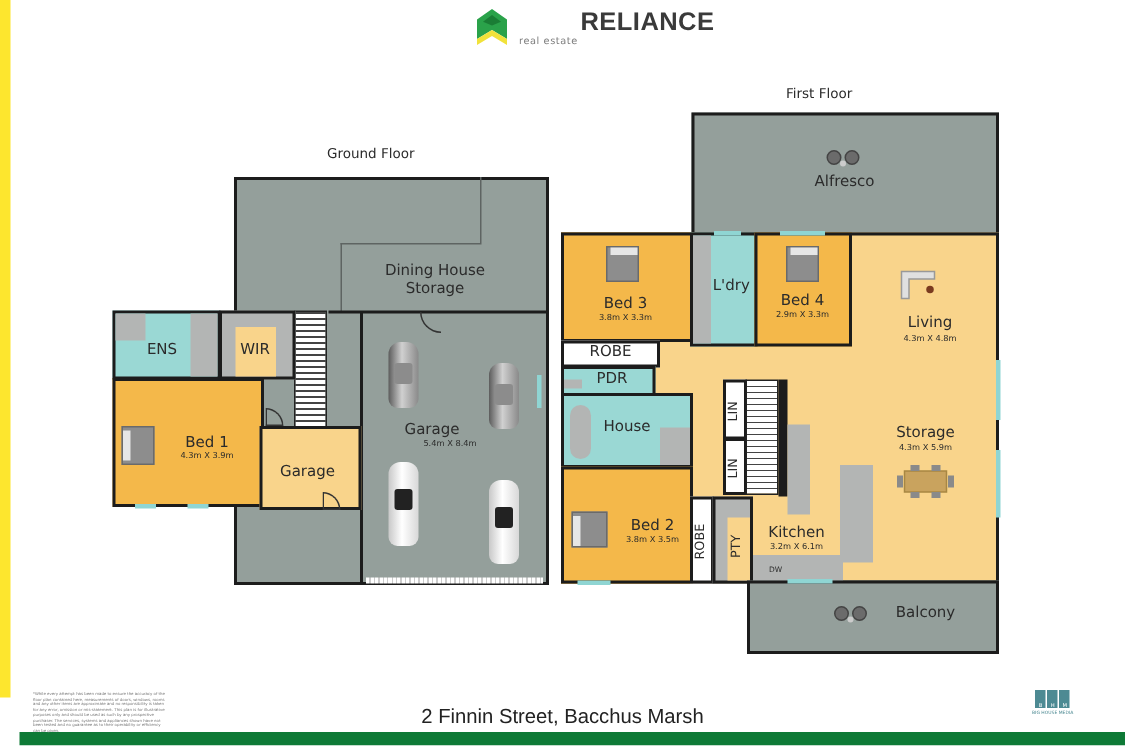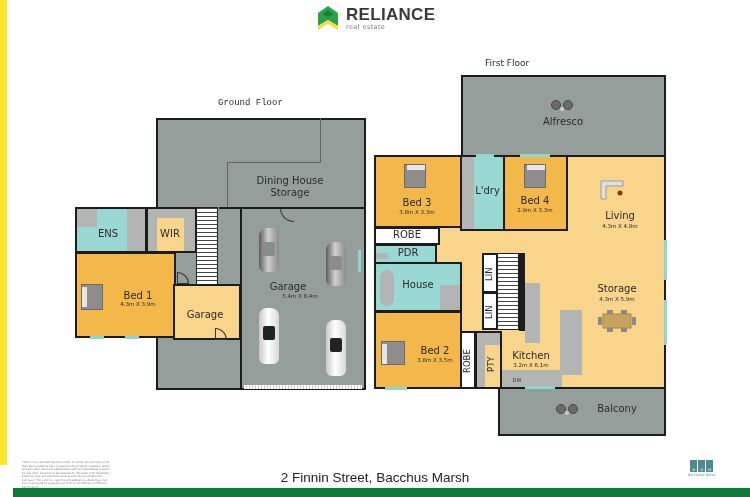--- a/index.html
+++ b/index.html
@@ -4,21 +4,21 @@
 <style>
   * { box-sizing: border-box; margin: 0; padding: 0; }
   html, body { width: 750px; height: 497px; overflow: hidden; background: #ffffff; }
   body { position: relative; font-family: "DejaVu Sans", "Liberation Sans", sans-serif; color: #2b2b2b; }
   .abs { position: absolute; }
   .yellow-bar { left: 0; top: 0; width: 7px; height: 465px; background: #fde62e; }
   .green-bar { left: 13px; top: 488px; width: 737px; height: 9px; background: #0e7a36; }
   .logo { left: 318px; top: 3px; height: 30px; display: flex; align-items: center; }
   .logo-mark { width: 20px; height: 24px; position: relative; margin-right: 8px; }
   .logo-text-wrap { display: flex; flex-direction: column; line-height: 1; }
-  .logo-name { font-family: "Liberation Sans", sans-serif; font-weight: bold; font-size: 17px; color: #3a3a3a; letter-spacing: 0.3px; }
+  .logo-name { font-family: "Liberation Sans", sans-serif; font-weight: bold; font-size: 17px; color: #3a3a3a; letter-spacing: 0.3px; margin-left: 41px; }
   .logo-sub { font-size: 6.5px; color: #7c7c7c; margin-top: 1px; letter-spacing: 0.4px; }
   .floor-label { font-size: 9px; color: #2b2b2b; font-weight: 500; }
 
   .wall { border: 2px solid #1c1c1c; }
   .grey { background: #949f9b; }
   .orange { background: #f4b84a; }
   .beige { background: #f9d48b; }
   .aqua { background: #9ad8d4; }
   .white { background: #ffffff; }
   .lightgrey { background: #b3b5b4; }
@@ -62,21 +62,21 @@
       <polygon points="0,20 10,14 20,20 20,24 10,18 0,24" fill="#f1e23a"></polygon>
       <polygon points="10,4 16,8.5 10,11 4,8.5" fill="#1a7d35"></polygon>
     </svg>
   </div>
   <div class="logo-text-wrap">
     <span class="logo-name">RELIANCE</span>
     <span class="logo-sub">real estate</span>
   </div>
 </div>
 
-<div class="abs floor-label" style="left:218px; top:98px;font-family:Liberation Mono, monospace;">Ground Floor</div>
+<div class="abs floor-label" style="left:218px; top:98px;">Ground Floor</div>
 
 <div>
 
   <div class="abs grey wall" style="left:156px; top:118px; width:210px; height:272px;"></div>
 
   <div class="abs innerline" style="left:227px; top:162px; width:1px; height:46px;"></div>
   <div class="abs innerline" style="left:227px; top:162px; width:93px; height:1px;"></div>
   <div class="abs innerline" style="left:320px; top:118px; width:1px; height:45px;"></div>
   <div class="room-label" style="left:250px; top:175px; width:80px; line-height:12px;">
     <div>Dining House</div>
@@ -124,21 +124,21 @@
   <div class="room-dim" style="left:113px; top:301px; width:50px;">4.3m X 3.9m</div>
   <div class="win" style="left:90px; top:336px; width:14px; height:3px;"></div>
   <div class="win" style="left:125px; top:336px; width:14px; height:3px;"></div>
 
   <div class="abs beige wall" style="left:173px; top:284px; width:68px; height:56px;"></div>
   <div class="room-label" style="left:180px; top:309px; width:50px;">Garage</div>
   <div class="door-arc" style="left:177px; top:272px; width:12px; height:12px;"></div>
   <div class="door-arc" style="left:215px; top:328px; width:12px; height:12px;"></div>
 </div>
 
-<div class="abs floor-label" style="left:485px; top:58px;">First Floor</div>
+<div class="abs floor-label" style="left:524px; top:58px;">First Floor</div>
 
 <div>
 
   <div class="abs grey wall" style="left:461px; top:75px; width:205px; height:82px;"></div>
   <div class="abs" style="left:550px; top:97px; width:26px; height:10px;">
     <svg width="26" height="12">
         <circle cx="6" cy="5" r="4.5" fill="#6b6b6b" stroke="#444"></circle>
         <circle cx="18" cy="5" r="4.5" fill="#6b6b6b" stroke="#444"></circle>
         <circle cx="12" cy="9" r="2" fill="#ccc"></circle>
       </svg>

